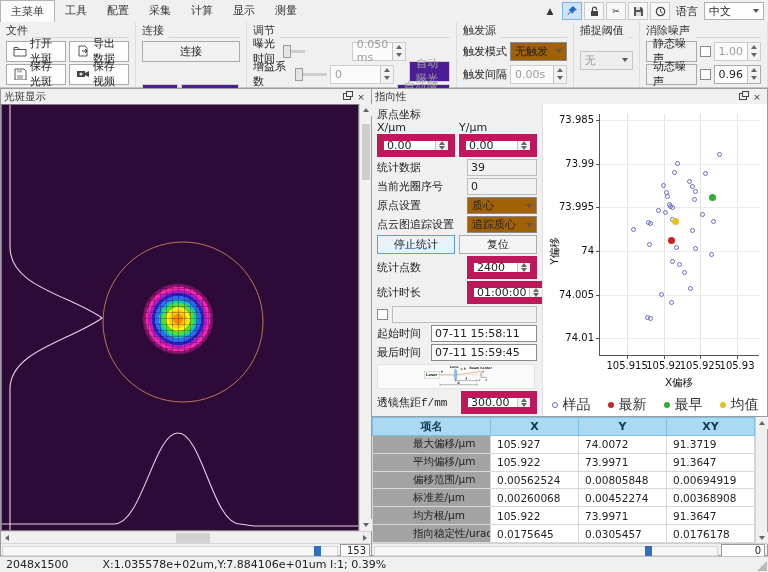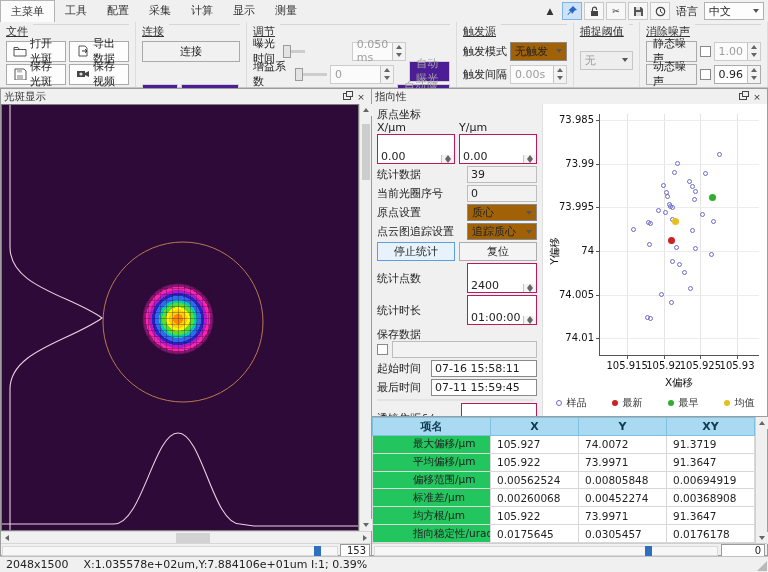--- a/index.html
+++ b/index.html
@@ -16,21 +16,21 @@
   .qbtn { width:20px; height:18px; display:flex; align-items:center; justify-content:center; border:1px solid transparent; background:#f0f0f0; font-size:9px; color:#333; }
   .qbtn.raised { border-color:#c9c9c9; background:#f7f7f7; }
   .qbtn.pinned { border-color:#7fb2e5; background:#cfe3f7; }
   .lang-label { padding:0 4px; }
   .combo { display:flex; align-items:center; border:1px solid #b0b0b0; background:#fdfdfd; height:18px; padding:0 4px; min-width:60px; justify-content:space-between; gap:6px; }
   .caret { width:0; height:0; border-left:3.5px solid transparent; border-right:3.5px solid transparent; border-top:4px solid #555; }
 
   
   .toolbar { height:66px; display:flex; background:#f0f0f0; border-bottom:1px solid #c4c4c4; }
   .tgroup { padding:2px 6px 3px; display:flex; flex-direction:column; border-right:1px solid #dcdcdc; }
-  .glabel { display:flex; align-items:flex-start; gap:5px; color:#333; height:14px;text-decoration:underline; }
+  .glabel { display:flex; align-items:flex-end; gap:5px; color:#333; height:14px; }
   .glabel::after { content:""; flex:1; border-top:1px solid #d6d6d6; }
   .grow { display:flex; align-items:center; gap:3px; margin-top:3px; height:20px; }
   .btn { display:flex; align-items:center; justify-content:center; gap:3px; height:21px; padding:0 6px; background:#fdfdfd; border:1px solid #aaaaaa; color:#222; cursor:default; }
   .btn.gray { background:#f1f1f1; }
   .btn.disabled { background:#4c1d95; border-color:#cfcfcf; color:#a4a4a4;margin-top:40px; }
   .slider-sm { width:36px; height:3px; background:#cdcdcd; position:relative; }
   .slider-sm .handle { position:absolute; left:0; top:-5px; width:8px; height:13px; background:#e4e4e4; border:1px solid #9a9a9a; }
   .spinbox { display:flex; border:1px solid #ababab; background:#fff; height:19px; align-items:stretch; }
   .spinbox .val { flex:1; display:flex; align-items:center; padding:0 4px; background:#fff; }
   .spinbox.dis { border-color:#cccccc; }
@@ -83,56 +83,56 @@
 
   
   .rcontent { display:flex; height:312px; flex:none; }
   .formcol { width:170px; padding:3px 5px 0 5px; display:flex; flex-direction:column; overflow:hidden; }
   .flabel { height:14px; display:flex; align-items:center; color:#222; }
   .frow { display:flex; align-items:center; gap:4px; margin-bottom:2px; }
   .frow .lbl { flex:0 0 86px; color:#222; }
   .frow .lbl.narrow { flex:0 0 50px; }
   .fld { flex:1; display:flex; align-items:center; border:1px solid #8a8a8a; background:#fff; height:17px; padding:0 3px; }
   .fld.ro { background:#f2f2f2; border-color:#bdbdbd; }
-  .sb2 { display:flex; border:1px solid #be185d; background:#fff; height:30px; flex:1;align-items:flex-end; }
+  .sb2 { display:flex; border:7px solid #be185d; background:#fff; height:23px; flex:1; }
   .sb2 .val { flex:1; display:flex; align-items:center; padding:0 3px; }
   .halfbtn { flex:1; height:19px; display:flex; align-items:center; justify-content:center; background:#f4f4f4; border:1px solid #ababab; }
   .halfbtn.focused { border-color:#5a9fe0; background:#e8f2fc; }
   .halfbtn.disabled { background:#ececec; border-color:#cfcfcf; color:#a4a4a4; }
   .diagram { height:56px; margin:1px 0 2px; background:#fafafa; border:1px solid #e3e3e3; }
 
   
   .chartcol { flex:1; position:relative; background:#ffffff; border-left:1px solid #e0e0e0; }
   #plot-area { position:absolute; left:56px; top:10px; width:160px; height:242px; border-left:1px solid #555; border-bottom:1px solid #555; }
   .gridv { position:absolute; top:0; bottom:0; width:1px; background:#e4e4e4; }
   .gridh { position:absolute; left:0; right:0; height:1px; background:#ececec; }
   .tickx { position:absolute; bottom:-4px; width:1px; height:4px; background:#555; }
   .ticky { position:absolute; left:-4px; height:1px; width:4px; background:#555; }
   .xlab { position:absolute; top:246px; width:44px; text-align:center; font-size:10px; color:#111; }
   .ylab { position:absolute; width:50px; text-align:right; font-size:10px; color:#111; }
   .dot { position:absolute; border-radius:50%; }
   .x-title { position:absolute; left:56px; width:160px; top:272px; text-align:center; font-size:10.5px; color:#111; }
   .y-title { position:absolute; left:-8px; top:140px; transform:rotate(-90deg); font-size:10.5px; color:#111; width:40px; text-align:center; }
-  #chart-legend { position:absolute; left:0; right:0; top:292px; display:flex; justify-content:space-around; align-items:center; font-size:10px; color:#333; }
+  #chart-legend { position:absolute; left:0; right:0; top:292px; display:flex; justify-content:space-around; align-items:center; font-size:14px; color:#333; }
   .litem { display:flex; align-items:center; gap:5px; }
   .lmark { width:6px; height:6px; border-radius:50%; }
 
   
   .tablewrap { height:127px; display:flex; border-top:1px solid #9c9c9c; flex:none; background:#fff; }
   table { border-collapse:collapse; width:384px; table-layout:fixed; }
   th { background:#a9daf1; border:1px solid #7fc0e0; font-weight:bold; height:18px; font-size:11px; color:#103a52; }
   td { border:1px solid #d8d8d8; height:15px; padding:0 6px; background:#fff; font-size:10.5px; white-space:nowrap; overflow:hidden; }
-  td.rowlabel { background:#22c55e;padding-left:40px; }
+  td.rowlabel { background:#a3a3a3;padding-left:40px; }
   th:first-child, td:first-child { width:118px; }
 
   
   .rslider { height:14px; display:flex; align-items:center; gap:3px; padding:0 2px; border-top:1px solid #cfcfcf; flex:none; }
 
   
-  .statusbar { height:16px; display:flex; align-items:center; gap:15px; padding:0 6px; background:#f0f0f0; border-top:1px solid #c0c0c0; color:#222; position:relative; }
+  .statusbar { height:16px; display:flex; align-items:center; gap:34px; padding:0 6px; background:#f0f0f0; border-top:1px solid #c0c0c0; color:#222; position:relative; }
   .grip { position:absolute; right:1px; bottom:1px; width:0; height:0; border-left:10px solid transparent; border-bottom:10px solid #b9b9b9; }
 </style>
 </head>
 <body>
 
 <div class="app">
 
   <div class="menubar">
     <div class="tabs">
       <div class="tab active">主菜单</div>
@@ -493,28 +493,27 @@
               <div class="spin">
                   <div>
                     <span class="tri-up"></span>
                   </div>
                   <div>
                     <span class="tri-down"></span>
                   </div>
                 </div>
             </div>
           </div>
-          <div class="flabel">保存数据</div>
           <div class="frow">
             <div class="checkbox"></div>
             <div class="fld ro"></div>
           </div>
           <div class="frow">
             <span class="lbl narrow">起始时间</span>
-            <div class="fld">07-16 15:58:11</div>
+            <div class="fld">07-11 15:58:11</div>
           </div>
           <div class="frow">
             <span class="lbl narrow">最后时间</span>
             <div class="fld">07-11 15:59:45</div>
           </div>
 
           <svg class="diagram" width="158" height="56" viewBox="0 0 158 56">
             <rect x="2" y="16" width="36" height="16" fill="#f6fbf4" stroke="#99bb99"></rect>
             <text x="20" y="27" font-size="9" font-weight="bold" text-anchor="middle" fill="#222">Laser</text>
             <line x1="38" y1="24" x2="148" y2="24" stroke="#c8a088" stroke-width="1" stroke-dasharray="3 2"></line>

